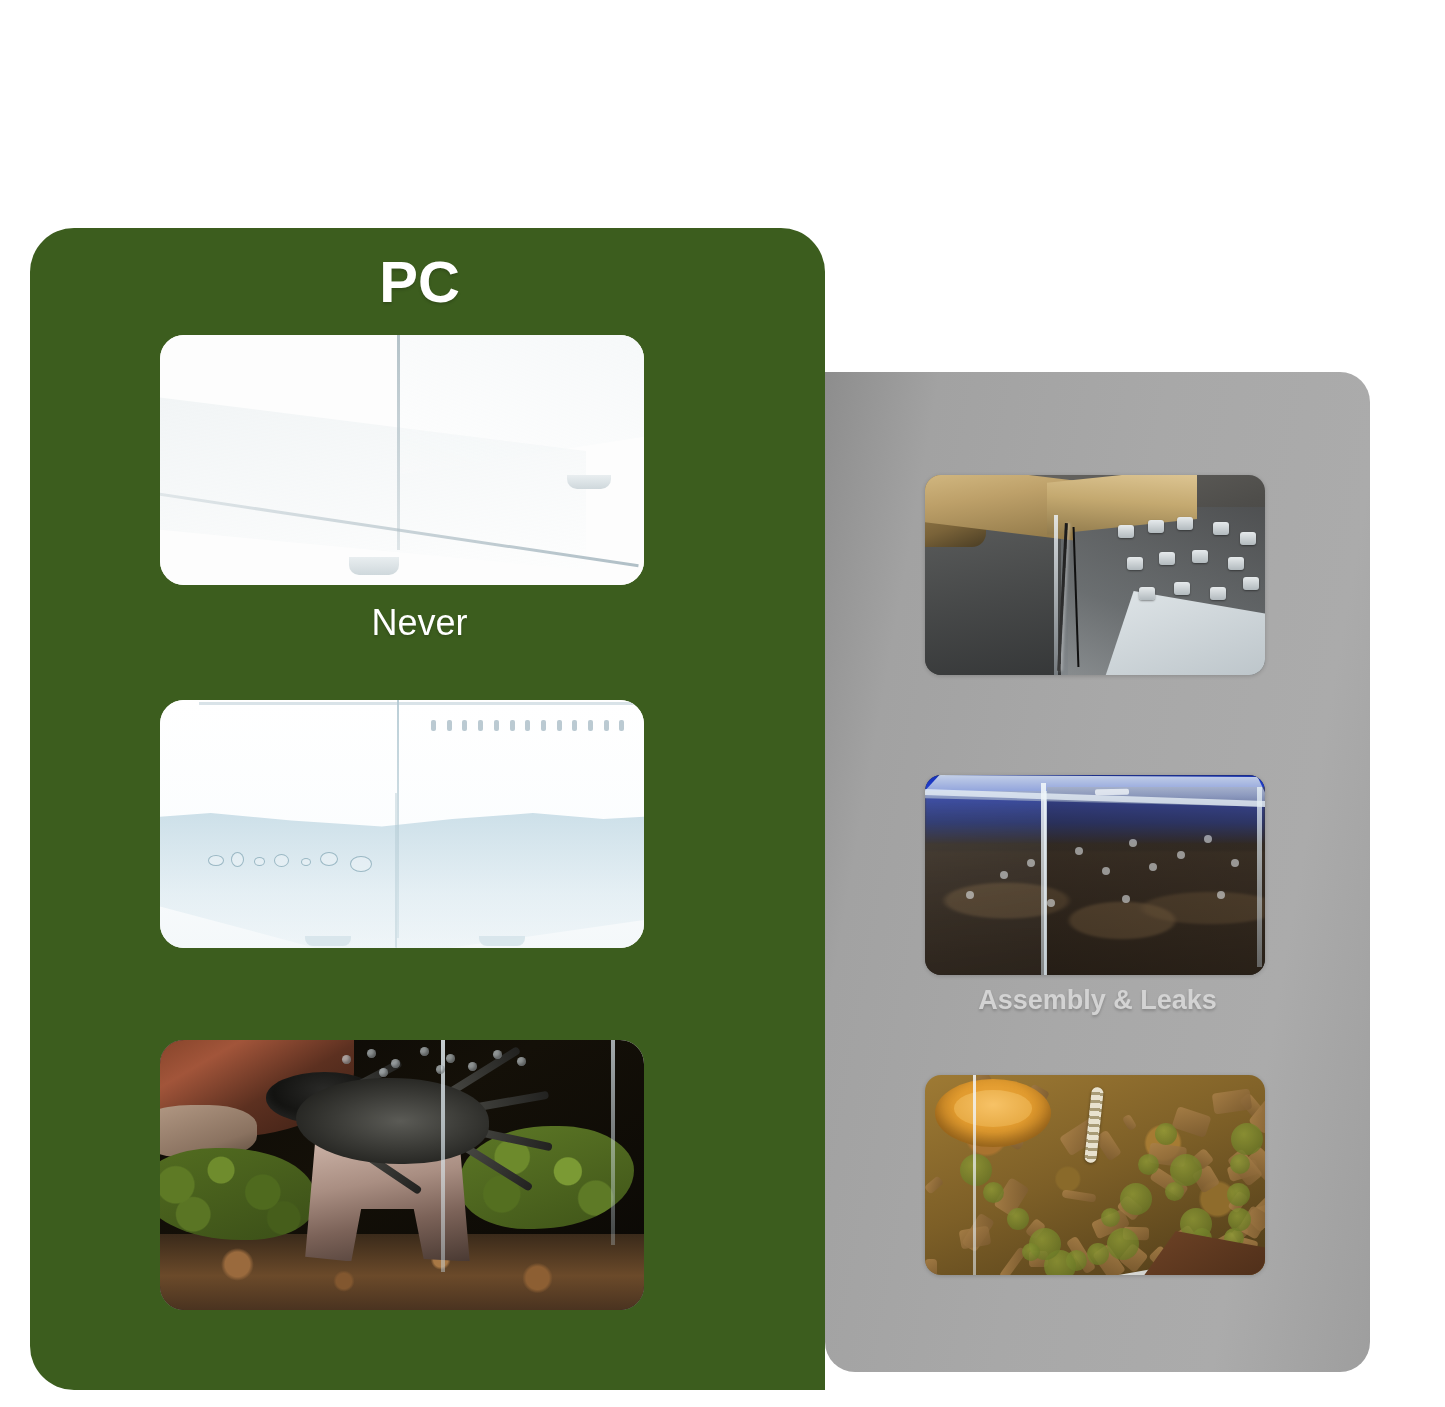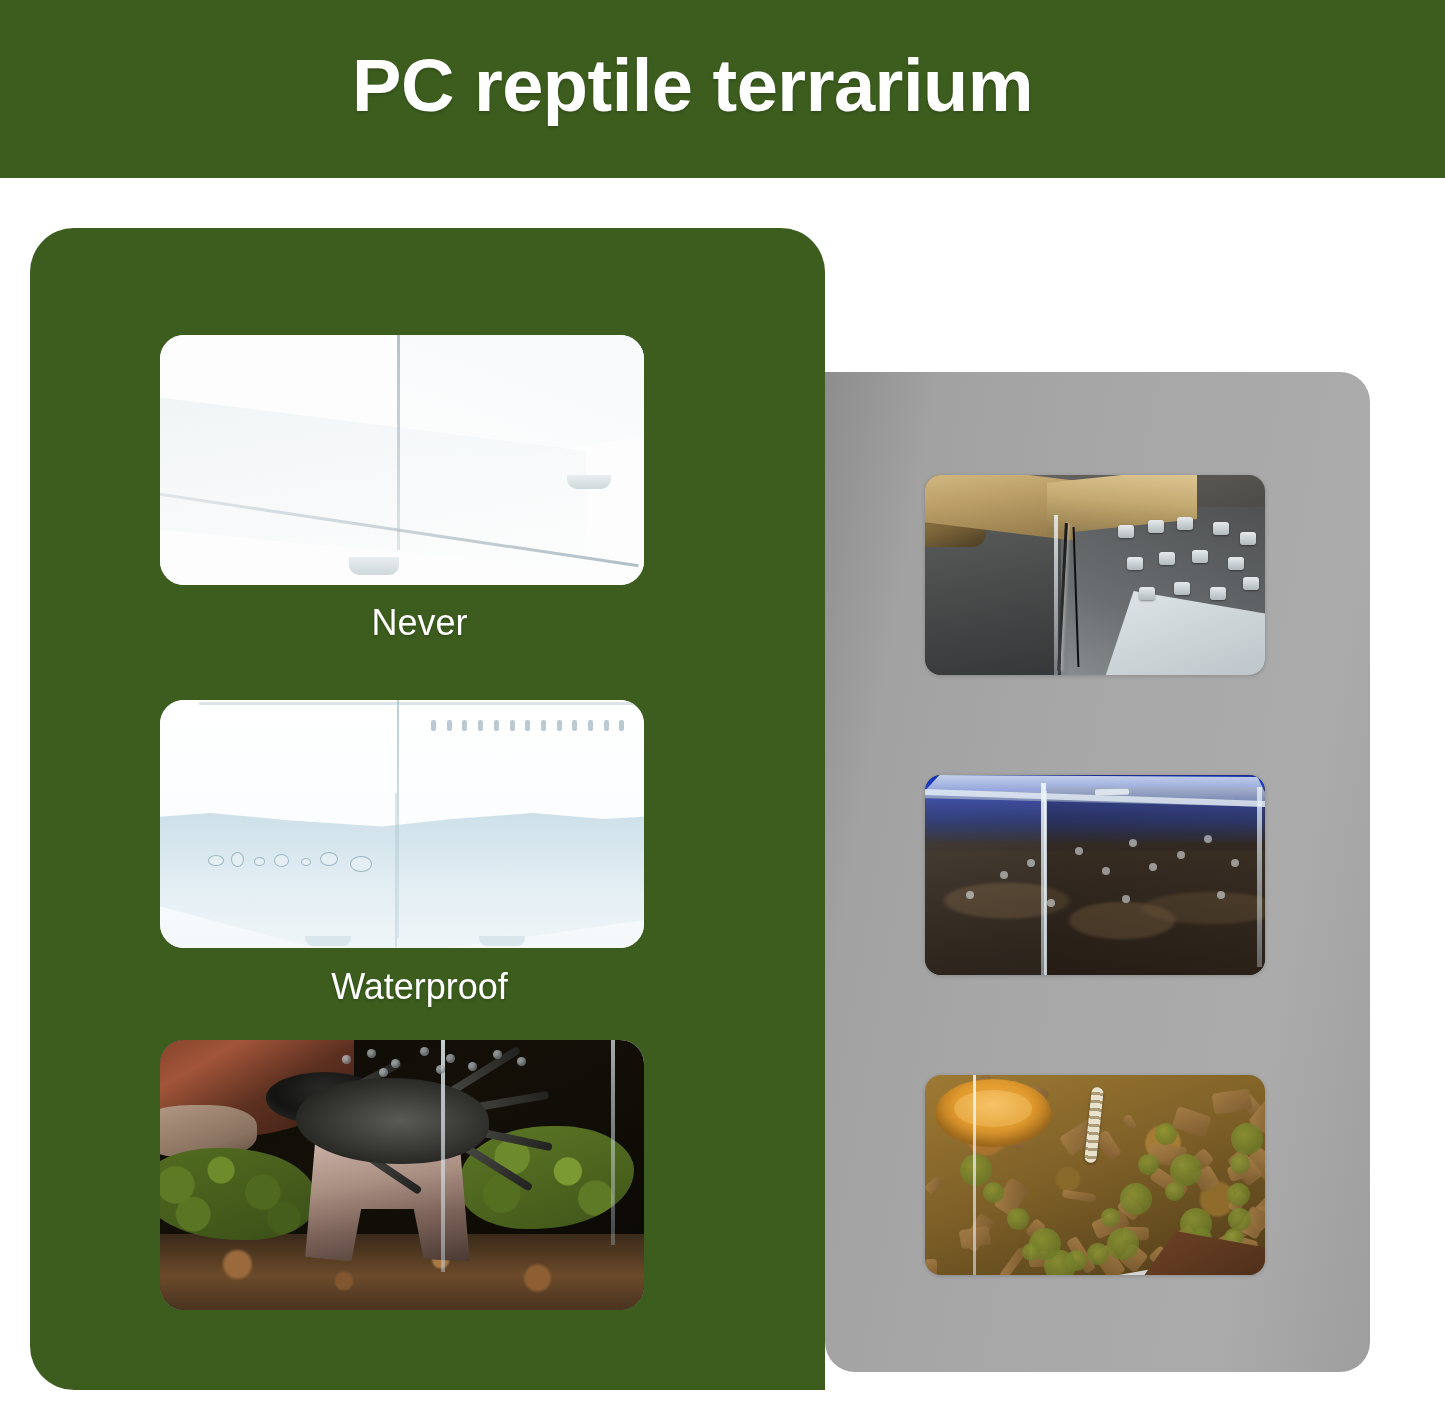--- a/index.html
+++ b/index.html
@@ -391,23 +391,20 @@
     position:absolute; right:-4%; bottom:-6%; width:42%; height:28%;
     background: linear-gradient(150deg, #6f4326, #4a2c18);
     clip-path: polygon(28% 0%, 100% 34%, 100% 100%, 0% 100%);
   }
 </style>
 </head>
 <body>
 
 <div id="root">
 
-  <div class="header-banner">
-    <div class="header-title">PC reptile terrarium</div>
-  </div>
 
   <div class="acrylic-panel">
 
     <div class="acr-card c0">
       <div class="photo">
         <div class="ac1-bg"></div>
         <div class="ac1-panel-l"></div>
         <div class="ac1-panel-r"></div>
         <div class="ac1-floor"></div>
         <div class="ac1-wood-blk"></div>
@@ -456,20 +453,21 @@
             <b style="left: 74%; top: 38%;"></b>
             <b style="left: 82%; top: 30%;"></b>
             <b style="left: 90%; top: 42%;"></b>
             <b style="left: 12%; top: 58%;"></b>
             <b style="left: 36%; top: 62%;"></b>
             <b style="left: 58%; top: 60%;"></b>
             <b style="left: 86%; top: 58%;"></b>
           </div>
       </div>
     </div>
+    <div class="acr-label l1">Assembly &amp; Leaks</div>
 
     <div class="acr-card c2">
       <div class="photo">
         <div class="ac3-bg"></div>
         <div class="ac3-bark" id="ac3-bark">
             <b style="left: 0%; top: 92%; width: 12px; height: 22px; transform: rotate(0deg);"></b>
             <b style="left: 92.5016%; top: 11.8537%; width: 23px; height: 13px; transform: rotate(50deg);"></b>
             <b style="left: 49.4881%; top: 88.9454%; width: 32px; height: 19px; transform: rotate(55deg);"></b>
             <b style="left: 66.0256%; top: 34.774%; width: 37px; height: 20px; transform: rotate(8deg);"></b>
             <b style="left: 84.8116%; top: 79.9846%; width: 38px; height: 12px; transform: rotate(-45deg);"></b>
@@ -546,20 +544,21 @@
         <div class="ac3-dish"></div>
         <div class="ac3-pede"></div>
         <div class="ac3-seam"></div>
         <div class="ac3-baseline"></div>
         <div class="ac3-table"></div>
       </div>
     </div>
   </div>
 
   <div class="pc-panel">
+    <div class="pc-title">PC</div>
 
     <div class="pc-card p0">
       <div class="photo">
         <div class="pcbox-bg"></div>
         <div class="pcbox-front"></div>
         <div class="pcbox-right"></div>
         <div class="pcbox-botline"></div>
         <div class="pcbox-vert"></div>
         <div class="pcbox-foot f1"></div>
         <div class="pcbox-foot f2"></div>
@@ -595,21 +594,20 @@
             <b style="left: 28%; top: 8px; width: 11px; height: 9px;"></b>
             <b style="left: 40%; top: 5px; width: 15px; height: 13px;"></b>
             <b style="left: 56%; top: 9px; width: 10px; height: 8px;"></b>
             <b style="left: 68%; top: 3px; width: 18px; height: 14px;"></b>
             <b style="left: 86%; top: 7px; width: 22px; height: 16px;"></b>
           </div>
         <div class="wp-foot g1"></div>
         <div class="wp-foot g2"></div>
       </div>
     </div>
-    <div class="pc-label m1">Waterproof</div>
 
     <div class="pc-card p2">
       <div class="photo">
         <div class="tar-bg"></div>
         <div class="tar-cork"></div>
         <div class="tar-rock"></div>
         <div class="tar-dish"></div>
         <div class="tar-substrate"></div>
         <div class="tar-moss-l"></div>
         <div class="tar-moss-r"></div>

